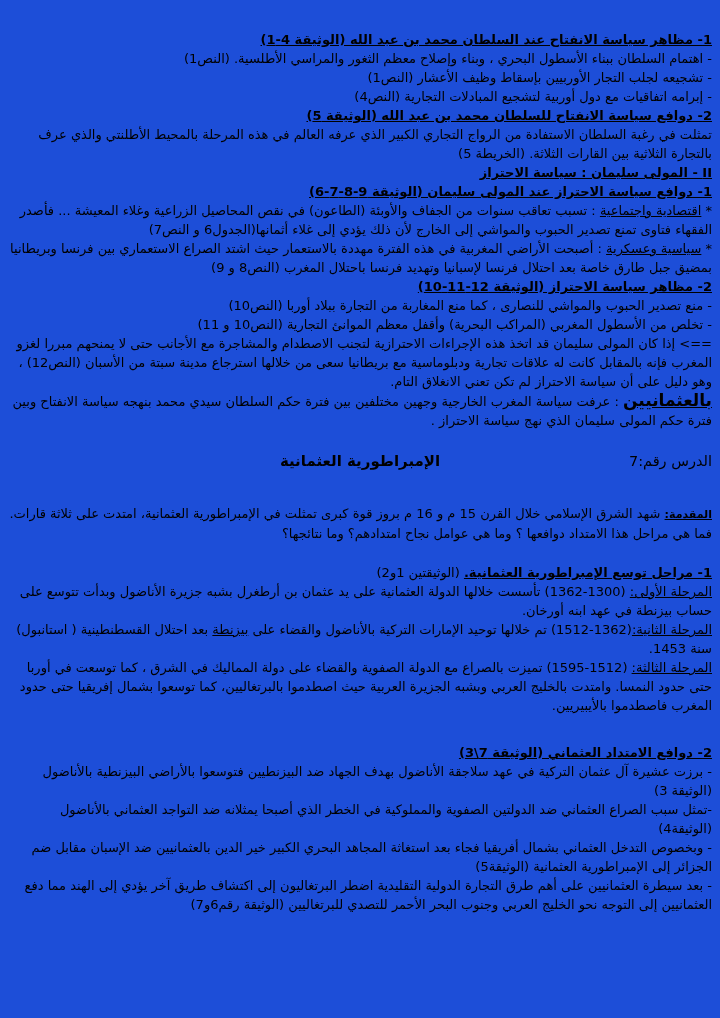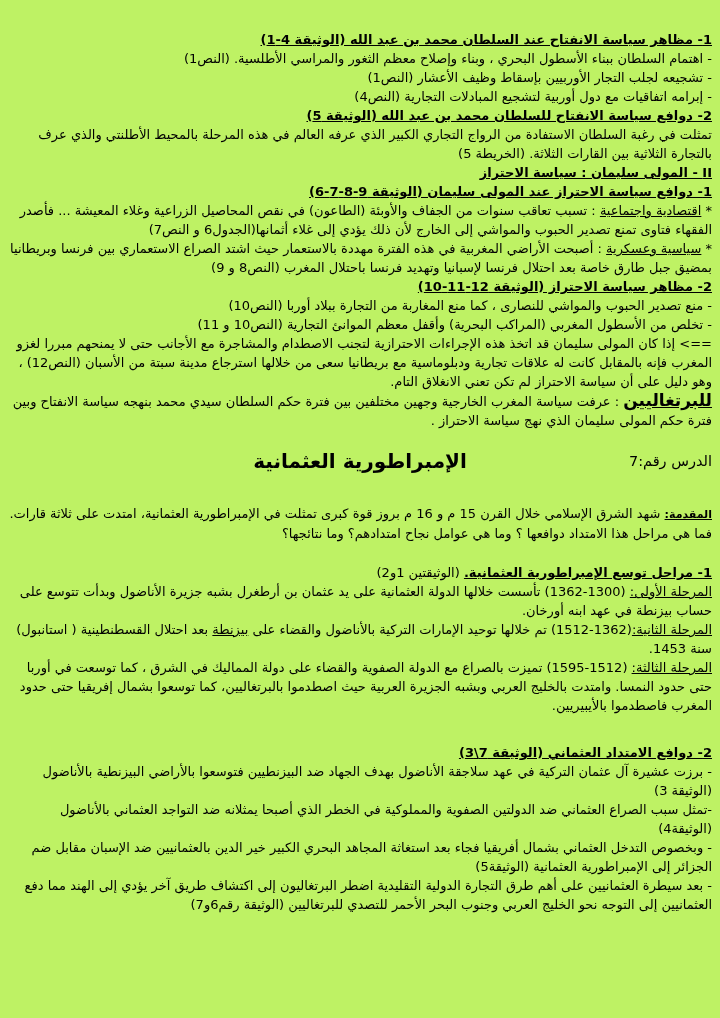--- a/index.html
+++ b/index.html
@@ -1,20 +1,20 @@
 <!DOCTYPE html>
 <html lang="ar" dir="rtl"><head>
 <meta charset="utf-8">
 <style>
   html, body { margin: 0; padding: 0; background: #ffffff; }
   .page {
     box-sizing: border-box;
     width: 720px;
     height: 1018px;
-    background: #bef264;
+    background: #1d4ed8;
     color: #000000;
     direction: rtl;
     text-align: right;
     padding: 30px 8px 20px 8px;
     font-family: "DejaVu Sans", sans-serif;
     font-size: 13px;
     line-height: 19px;
     overflow: hidden;
   }
   p.block { margin: 0; padding: 0; }
@@ -31,42 +31,42 @@
   }
   .lesson-label {
     position: absolute;
     right: 0;
     top: 0;
     font-weight: normal;
     font-size: 14.5px;
   }
   .lesson-title {
     font-weight: bold;
-    font-size: 20px;
+    font-size: 15px;
   }
 </style>
 </head>
 <body>
 
 <div class="page">
     <p class="block"><span class="seg-b seg-u">1- مظاهر سياسة الانفتاح عند السلطان محمد بن عبد الله (الوثيقة 4-1)</span></p>
     <p class="block"><span class="">- اهتمام السلطان ببناء الأسطول البحري ، وبناء وإصلاح معظم الثغور والمراسي الأطلسية. (النص1)</span></p>
     <p class="block"><span class="">- تشجيعه لجلب التجار الأوربيين بإسقاط وظيف الأعشار (النص1)</span></p>
     <p class="block"><span class="">- إبرامه اتفاقيات مع دول أوربية لتشجيع المبادلات التجارية (النص4)</span></p>
     <p class="block"><span class="seg-b seg-u">2- دوافع سياسة الانفتاح للسلطان محمد بن عبد الله (الوثيقة 5)</span></p>
     <p class="block"><span class="">تمثلت في رغبة السلطان الاستفادة من الرواج التجاري الكبير الذي عرفه العالم في هذه المرحلة بالمحيط الأطلنتي والذي عرف بالتجارة الثلاثية بين القارات الثلاثة. (الخريطة 5)</span></p>
     <p class="block"><span class="seg-b seg-u">II - المولى سليمان : سياسة الاحتراز</span></p>
     <p class="block"><span class="seg-b seg-u">1- دوافع سياسة الاحتراز عند المولى سليمان (الوثيقة 9-8-7-6)</span></p>
     <p class="block"><span class="">* </span><span class="seg-u">اقتصادية واجتماعية</span><span class=""> : تسبب تعاقب سنوات من الجفاف والأوبئة (الطاعون) في نقص المحاصيل الزراعية وغلاء المعيشة ... فأصدر الفقهاء فتاوى تمنع تصدير الحبوب والمواشي إلى الخارج لأن ذلك يؤدي إلى غلاء أثمانها(الجدول6 و النص7)</span></p>
     <p class="block"><span class="">* </span><span class="seg-u">سياسية وعسكرية</span><span class=""> : أصبحت الأراضي المغربية في هذه الفترة مهددة بالاستعمار حيث اشتد الصراع الاستعماري بين فرنسا وبريطانيا بمضيق جبل طارق خاصة بعد احتلال فرنسا لإسبانيا وتهديد فرنسا باحتلال المغرب (النص8 و 9)</span></p>
     <p class="block"><span class="seg-b seg-u">2- مظاهر سياسة الاحتراز (الوثيقة 12-11-10)</span></p>
     <p class="block"><span class="">- منع تصدير الحبوب والمواشي للنصارى ، كما منع المغاربة من التجارة ببلاد أوربا (النص10)</span></p>
     <p class="block"><span class="">- تخلص من الأسطول المغربي (المراكب البحرية) وأقفل معظم الموانئ التجارية (النص10 و 11)</span></p>
     <p class="block"><span class="">==&gt; إذا كان المولى سليمان قد اتخذ هذه الإجراءات الاحترازية لتجنب الاصطدام والمشاجرة مع الأجانب حتى لا يمنحهم مبررا لغزو المغرب فإنه بالمقابل كانت له علاقات تجارية ودبلوماسية مع بريطانيا سعى من خلالها استرجاع مدينة سبتة من الأسبان (النص12) ، وهو دليل على أن سياسة الاحتراز لم تكن تعني الانغلاق التام.</span></p>
-    <p class="block"><span class="seg-big">للبرتغاليين</span><span class=""> : عرفت سياسة المغرب الخارجية وجهين مختلفين بين فترة حكم السلطان سيدي محمد بنهجه سياسة الانفتاح وبين فترة حكم المولى سليمان الذي نهج سياسة الاحتراز .</span></p>
+    <p class="block"><span class="seg-big">بالعثمانيين</span><span class=""> : عرفت سياسة المغرب الخارجية وجهين مختلفين بين فترة حكم السلطان سيدي محمد بنهجه سياسة الانفتاح وبين فترة حكم المولى سليمان الذي نهج سياسة الاحتراز .</span></p>
     <div class="title-row"><span class="lesson-label">الدرس رقم:7</span><span class="lesson-title">الإمبراطورية العثمانية</span></div>
     <p class="block"><span class="seg-med">المقدمة:</span><span class=""> شهد الشرق الإسلامي خلال القرن 15 م و 16 م بروز قوة كبرى تمثلت في الإمبراطورية العثمانية، امتدت على ثلاثة قارات. فما هي مراحل هذا الامتداد دوافعها ؟ وما هي عوامل نجاح امتدادهم؟ وما نتائجها؟</span></p>
     <p class="block" style="margin-top: 20px;"><span class="seg-b seg-u">1- مراحل توسع الإمبراطورية العثمانية.</span><span class=""> (الوثيقتين 1و2)</span></p>
     <p class="block"><span class="seg-u">المرحلة الأولى:</span><span class=""> (1300-1362) تأسست خلالها الدولة العثمانية على يد عثمان بن أرطغرل بشبه جزيرة الأناضول وبدأت تتوسع على حساب بيزنطة في عهد ابنه أورخان.</span></p>
     <p class="block"><span class="seg-u">المرحلة الثانية:</span><span class="">(1362-1512) تم خلالها توحيد الإمارات التركية بالأناضول والقضاء على </span><span class="seg-u">بيزنطة</span><span class=""> بعد احتلال القسطنطينية ( استانبول) سنة 1453.</span></p>
     <p class="block"><span class="seg-u">المرحلة الثالثة:</span><span class=""> (1512-1595) تميزت بالصراع مع الدولة الصفوية والقضاء على دولة المماليك في الشرق ، كما توسعت في أوربا حتى حدود النمسا. وامتدت بالخليج العربي وبشبه الجزيرة العربية حيث اصطدموا بالبرتغاليين، كما توسعوا بشمال إفريقيا حتى حدود المغرب فاصطدموا بالأيبيريين.</span></p>
     <p class="block" style="margin-top: 28px;"><span class="seg-b seg-u">2- دوافع الامتداد العثماني (الوثيقة 7\3)</span></p>
     <p class="block"><span class="">- برزت عشيرة آل عثمان التركية في عهد سلاجقة الأناضول بهدف الجهاد ضد البيزنطيين فتوسعوا بالأراضي البيزنطية بالأناضول (الوثيقة 3)</span></p>
     <p class="block"><span class="">-تمثل سبب الصراع العثماني ضد الدولتين الصفوية والمملوكية في الخطر الذي أصبحا يمثلانه ضد التواجد العثماني بالأناضول (الوثيقة4)</span></p>
     <p class="block"><span class="">- وبخصوص التدخل العثماني بشمال أفريقيا فجاء بعد استغاثة المجاهد البحري الكبير خير الدين بالعثمانيين ضد الإسبان مقابل ضم الجزائر إلى الإمبراطورية العثمانية (الوثيقة5)</span></p>

